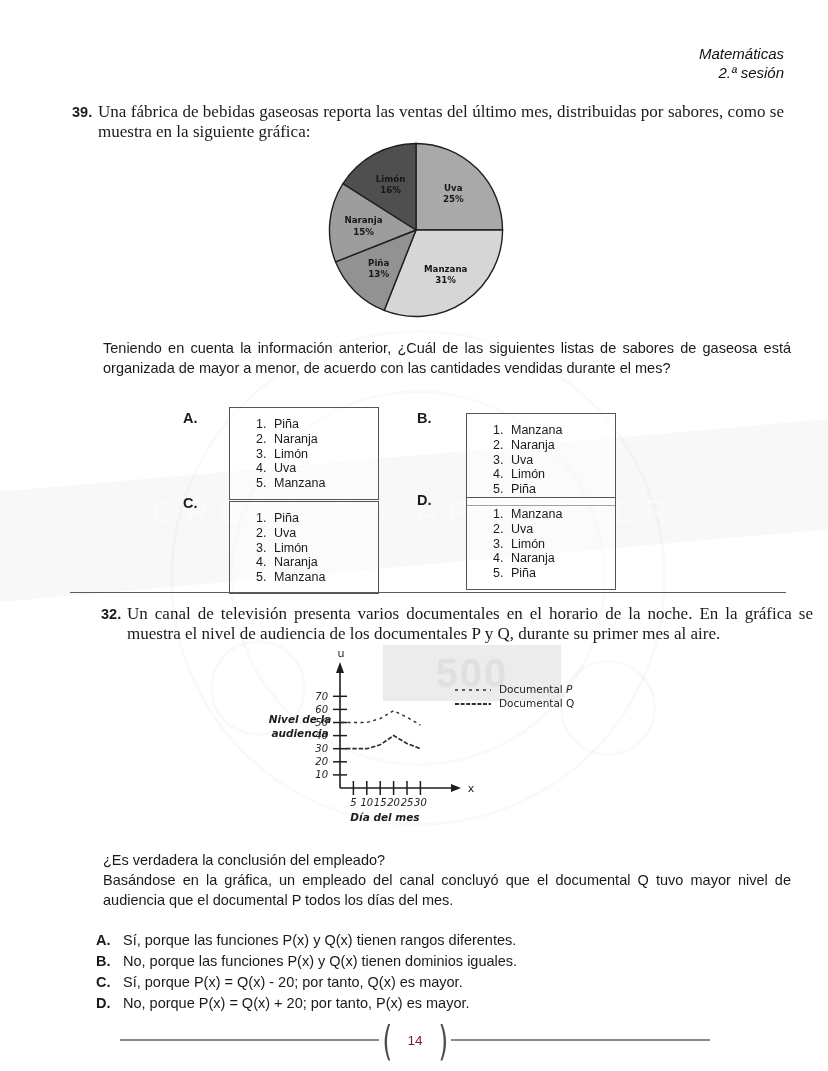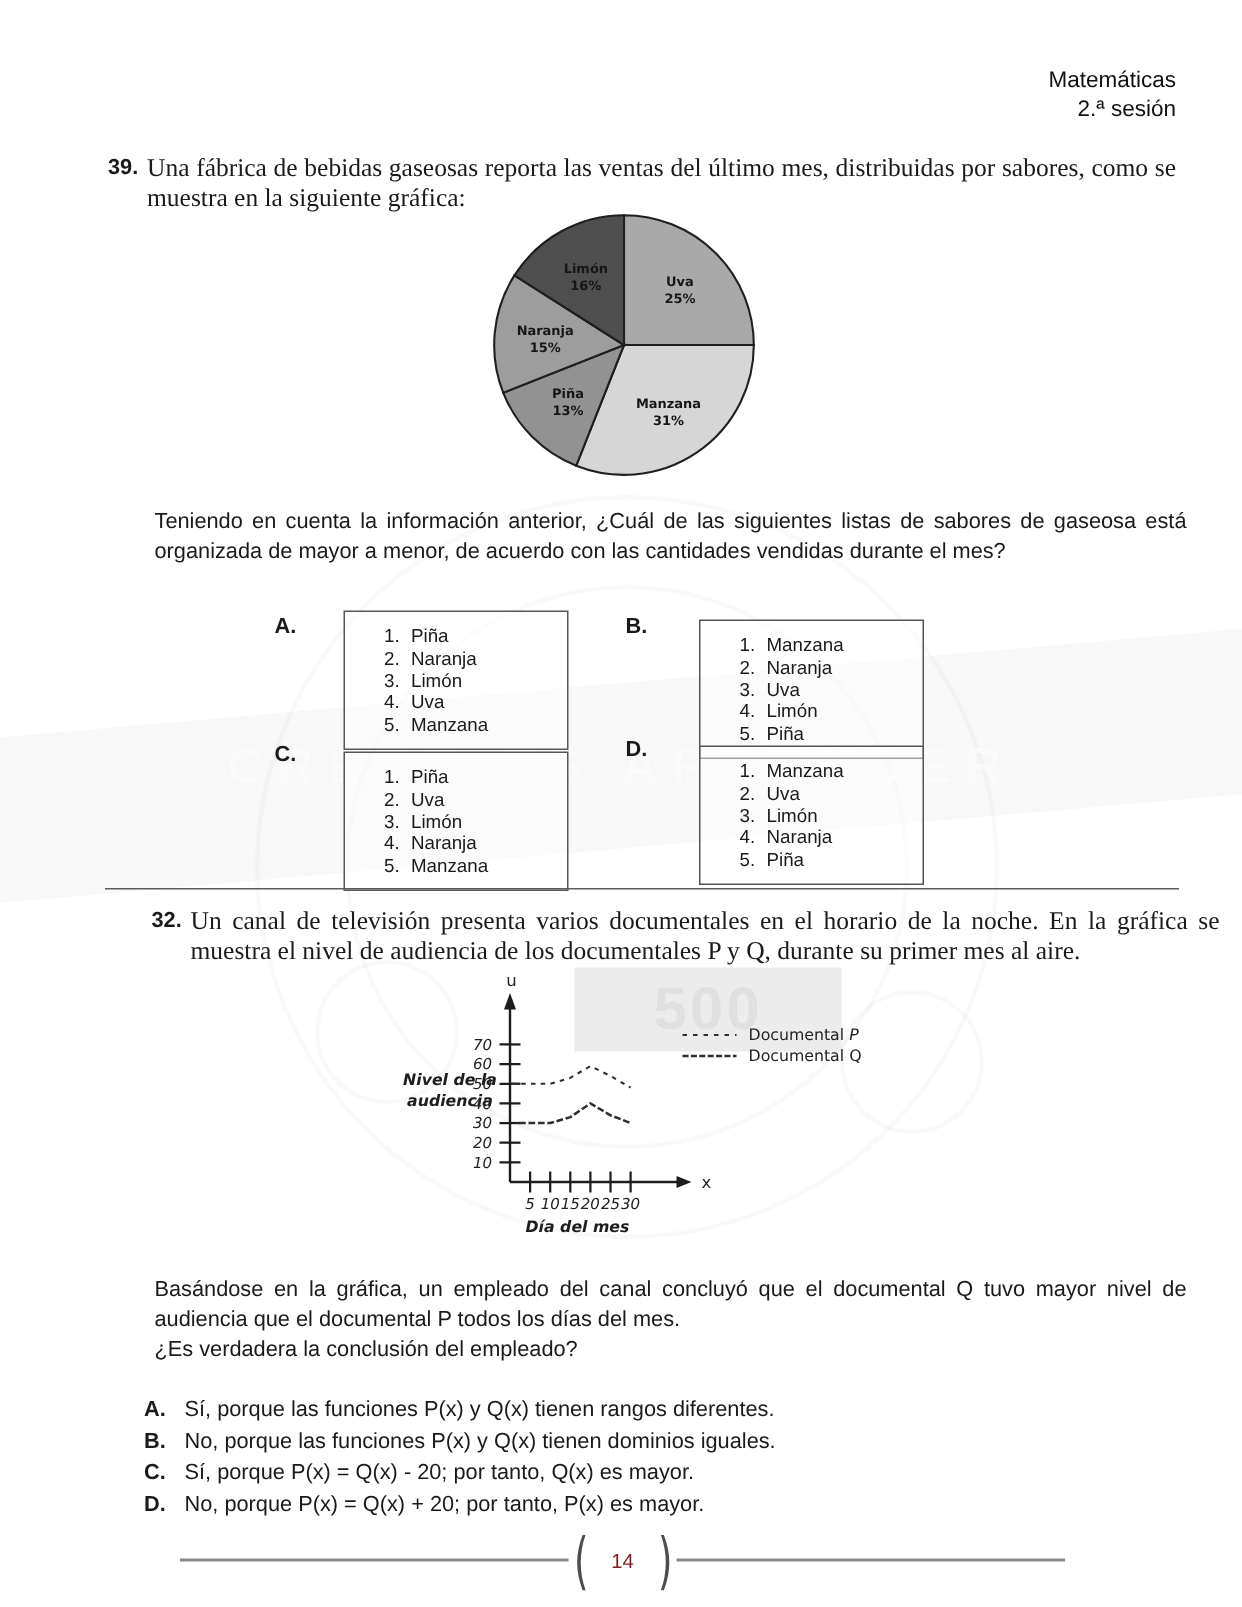--- a/index.html
+++ b/index.html
@@ -12,21 +12,21 @@
   .wm-band{position:absolute;left:-40px;top:455px;width:920px;height:110px;
     background:rgba(0,0,0,0.028);transform:rotate(-5deg);}
   .wm-text{position:absolute;left:0;top:492px;width:828px;text-align:center;
     font-weight:bold;font-size:34px;letter-spacing:9px;color:rgba(255,255,255,0.75);
     text-shadow:0 0 1px rgba(0,0,0,0.05);}
   .wm-box{position:absolute;left:383px;top:645px;width:178px;height:56px;
     background:#ececec;display:flex;align-items:center;justify-content:center;}
   .wm-box span{font-weight:bold;font-size:40px;color:#e0e0e0;letter-spacing:2px;}
   
   .header{position:absolute;top:44px;right:44px;text-align:right;
-    font-size:15px;line-height:19px;color:#111;}
+    font-style:italic;font-size:15px;line-height:19px;color:#111;}
   
   .qblock{position:absolute;left:72px;width:712px;display:flex;}
   .qnum{font-weight:bold;width:26px;flex:0 0 26px;font-size:14.5px;line-height:20px;}
   .qtext{font-size:17px;line-height:20px;text-align:justify;flex:1;font-family:Liberation Serif, serif;}
   .para{position:absolute;left:103px;width:688px;font-size:14.5px;line-height:20px;text-align:justify;}
   
   .optletter{position:absolute;font-weight:bold;font-size:14.5px;}
   .optbox{position:absolute;width:118px;border:1px solid #555;background:rgba(255,255,255,0.45);
     padding:9px 4px 8px 26px;box-sizing:content-box;}
   .optrow{display:flex;font-size:12.5px;line-height:14.8px;}
@@ -241,22 +241,22 @@
           <text x="152" y="160" text-anchor="middle" class="tick">25</text>
           <line x1="165.4" y1="135" x2="165.4" y2="149" stroke="#1d1d1d" stroke-width="1.5"></line>
           <text x="165.4" y="160" text-anchor="middle" class="tick">30</text>
           <polyline points="86.0,76.5 98.4,76.5 111.8,76.5 125.2,72.6 138.6,64.7 152.0,71.3 165.4,79.1" fill="none" stroke="#2f2f2f" stroke-width="1.4" stroke-dasharray="3,3.5"></polyline>
           <polyline points="91.0,102.7 98.4,102.7 111.8,102.7 125.2,98.8 138.6,89.6 152.0,97.5 165.4,102.7" fill="none" stroke="#2f2f2f" stroke-width="1.7" stroke-dasharray="4.5,1.8"></polyline>
         </g>
     </svg>
   </div>
 
   <div class="para" style="top:850px;">
+    <div style="text-align:left;">¿Es verdadera la conclusión del empleado?</div>
     <div>Basándose en la gráfica, un empleado del canal concluyó que el documental Q tuvo mayor nivel de audiencia que el documental P todos los días del mes.</div>
-    <div style="text-align:left;">¿Es verdadera la conclusión del empleado?</div>
   </div>
 
   <div class="opt32" style="top:930px;" id="opt32-list">
       <div class="opt32row">
         <span class="l">A.</span>
         <span>Sí, porque las funciones P(x) y Q(x) tienen rangos diferentes.</span>
       </div>
       <div class="opt32row">
         <span class="l">B.</span>
         <span>No, porque las funciones P(x) y Q(x) tienen dominios iguales.</span>

